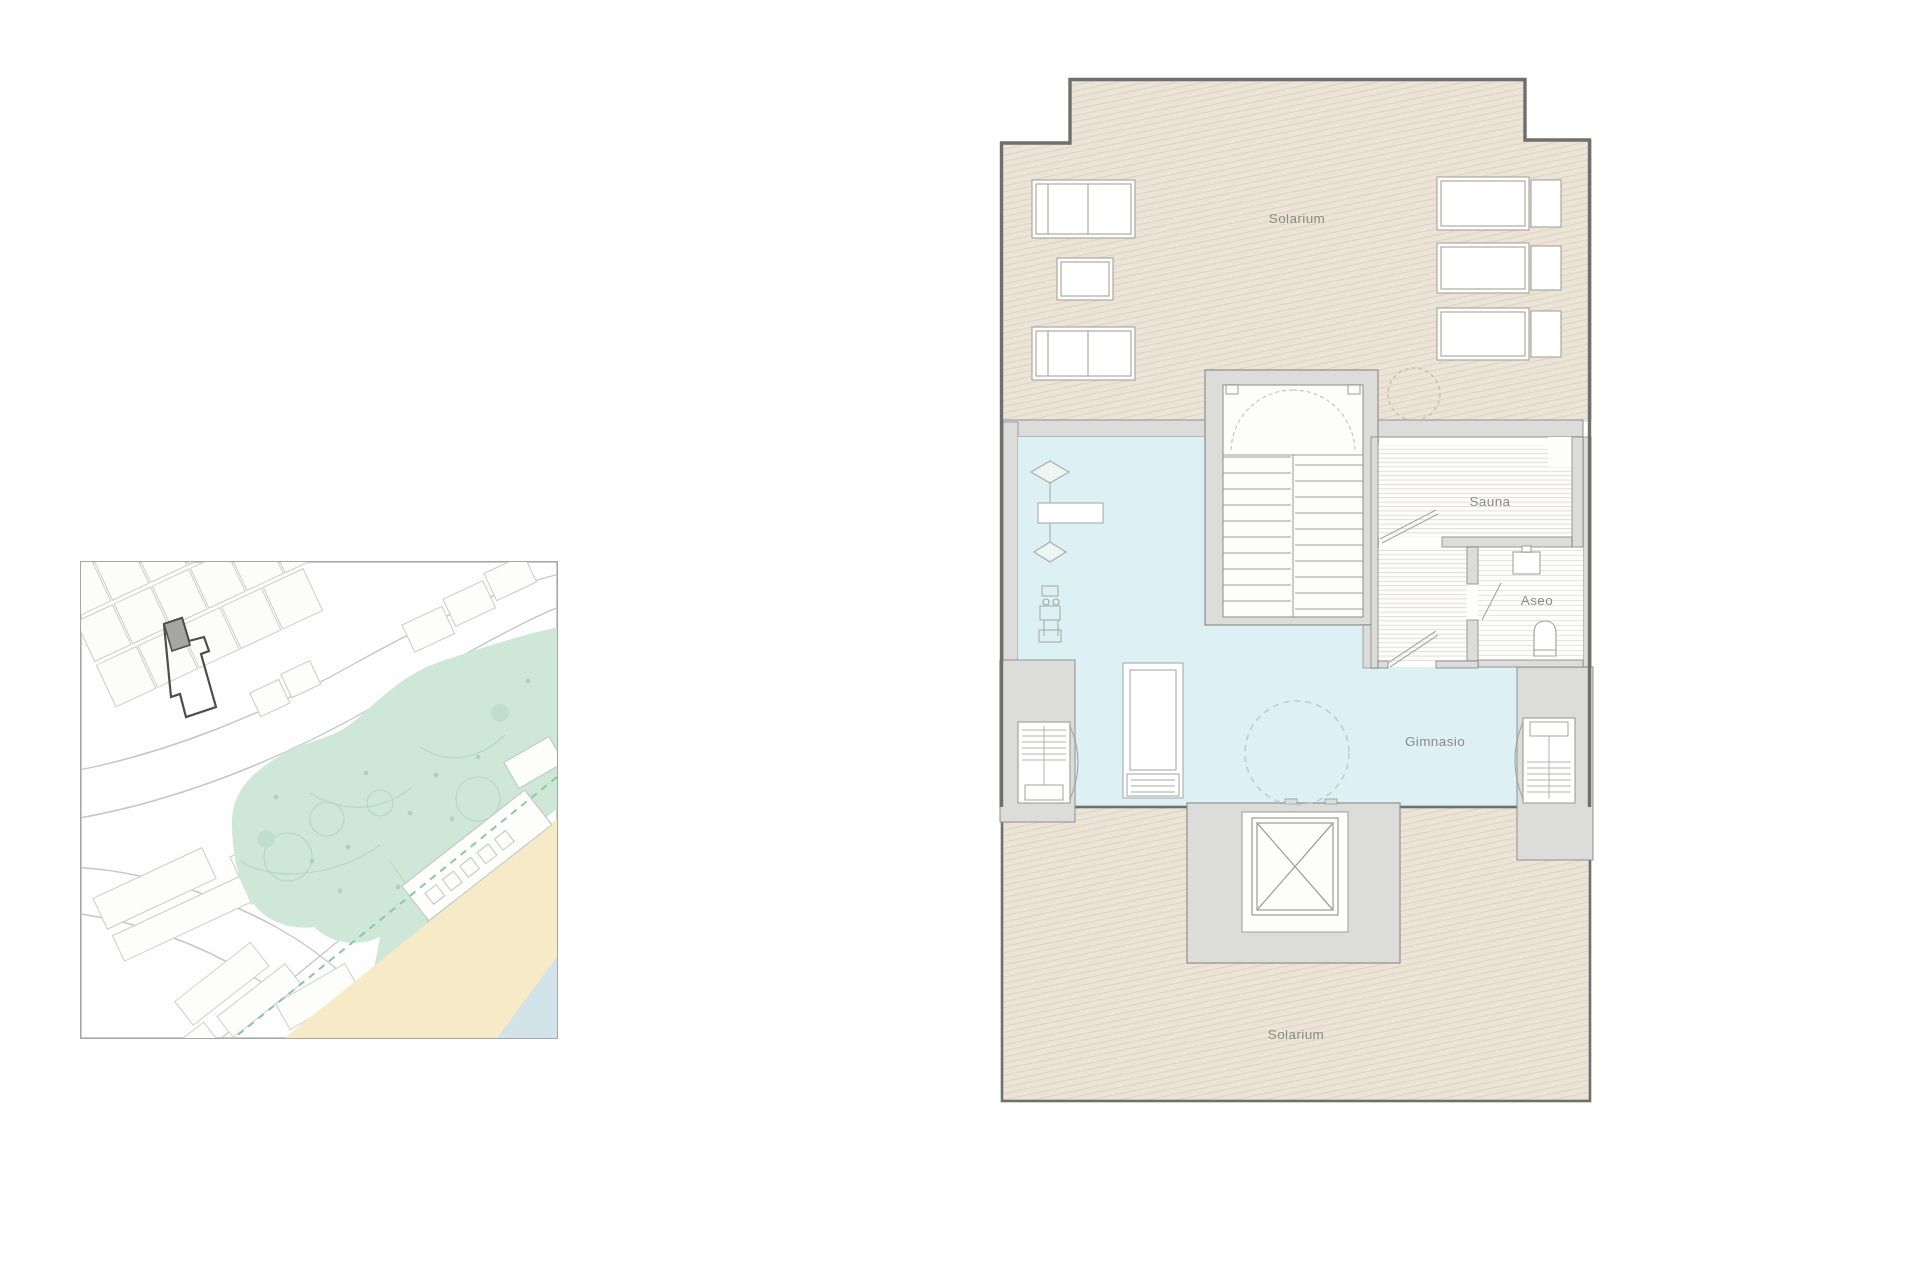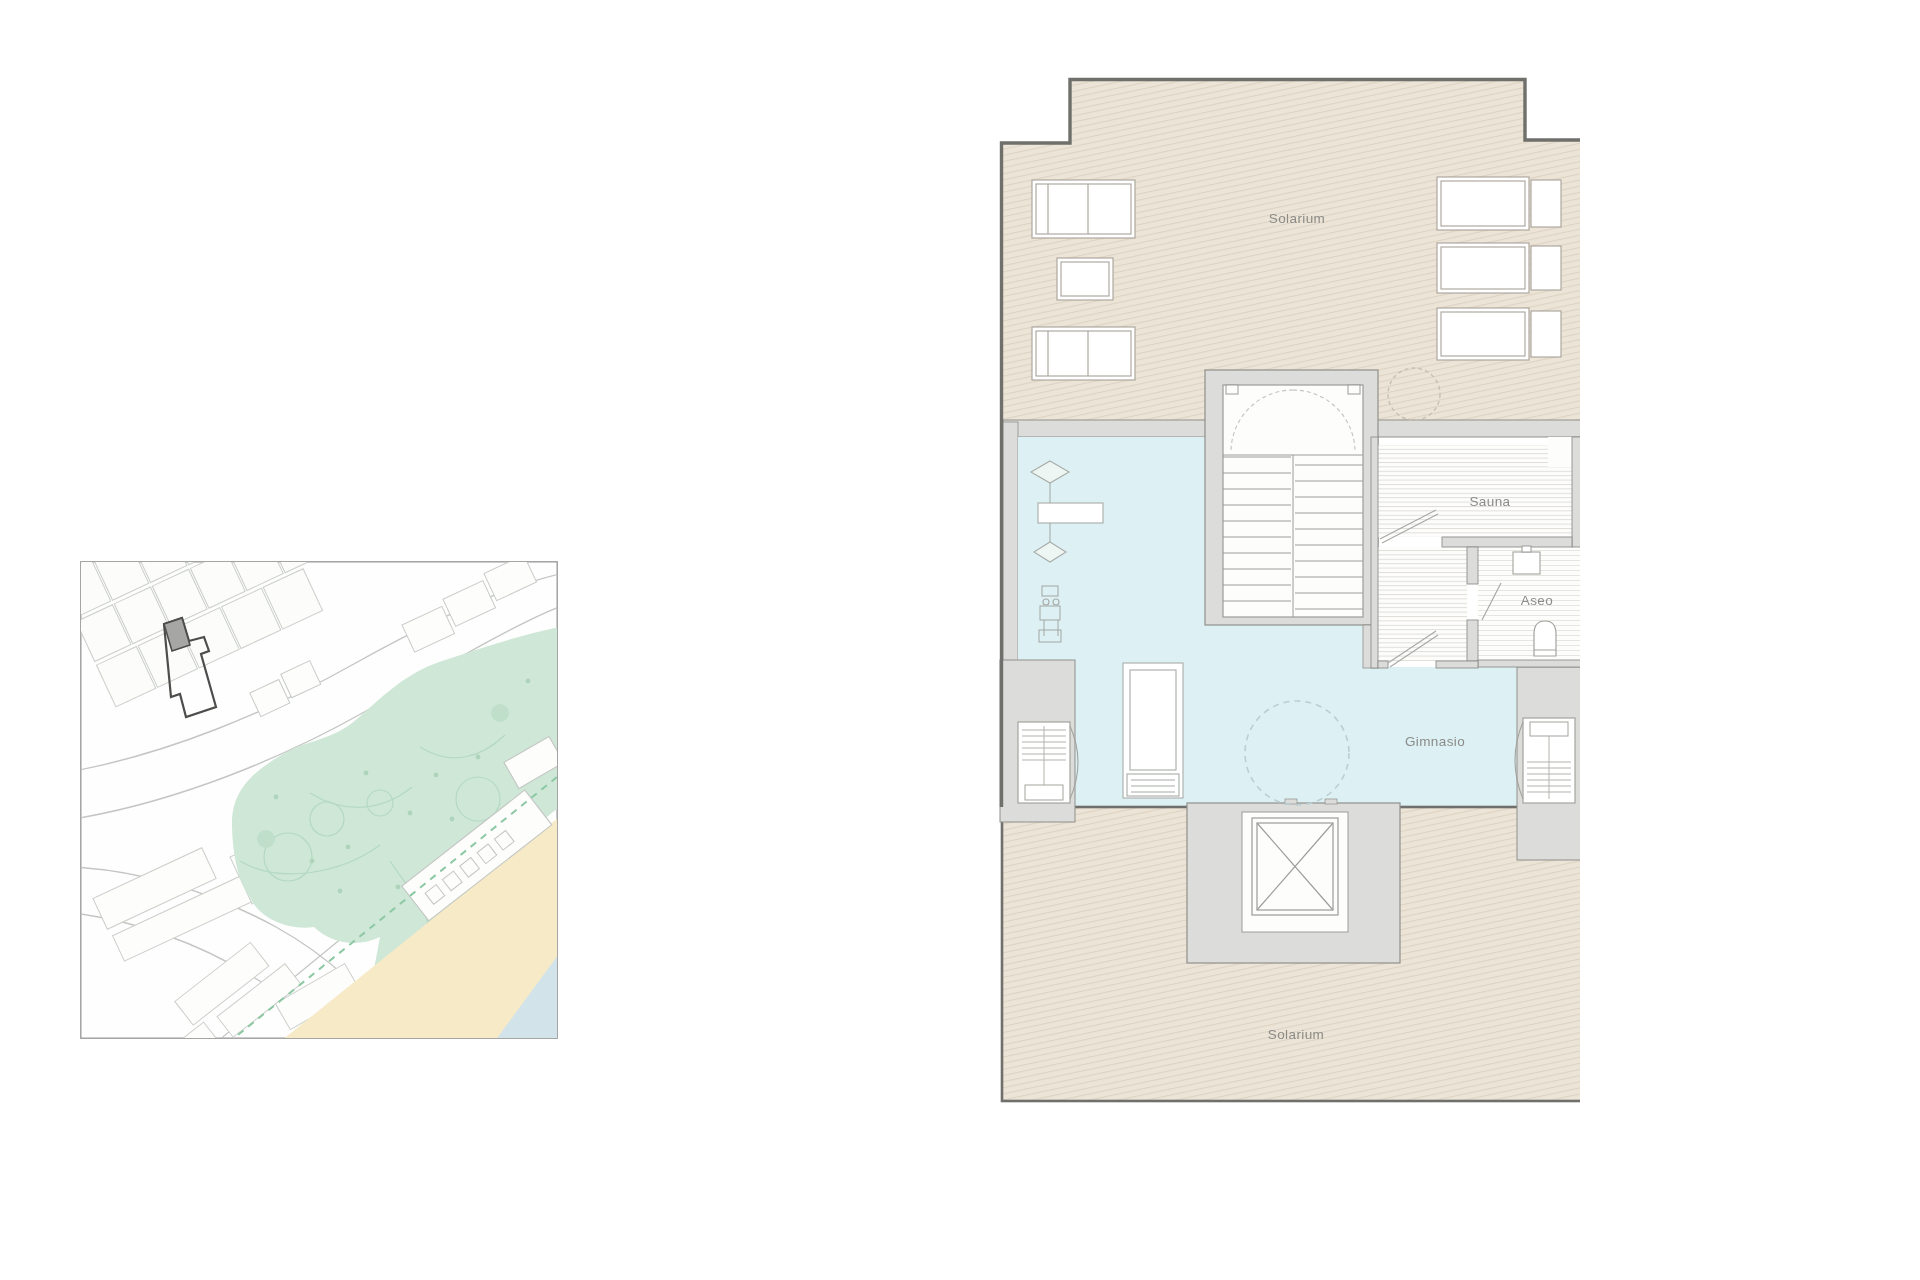--- a/index.html
+++ b/index.html
@@ -1,16 +1,16 @@
 <!DOCTYPE html>
 <html><head>
 <meta charset="utf-8">
 <style>
   html,body{margin:0;padding:0;background:#ffffff;}
-  .canvas{position:relative;width:1580px;height:1280px;background:#ffffff;overflow:hidden;
+  .canvas{position:relative;width:1920px;height:1280px;background:#ffffff;overflow:hidden;
           font-family:"Liberation Sans", sans-serif;}
   svg{position:absolute;display:block;}
   .room-label{font-family:"Liberation Sans", sans-serif;font-size:13.5px;letter-spacing:.4px;}
 </style>
 </head>
 <body>
 
 <div class="canvas">
 
   <svg style="left:80px;top:561px" width="478" height="478" viewBox="0 0 478 478">

